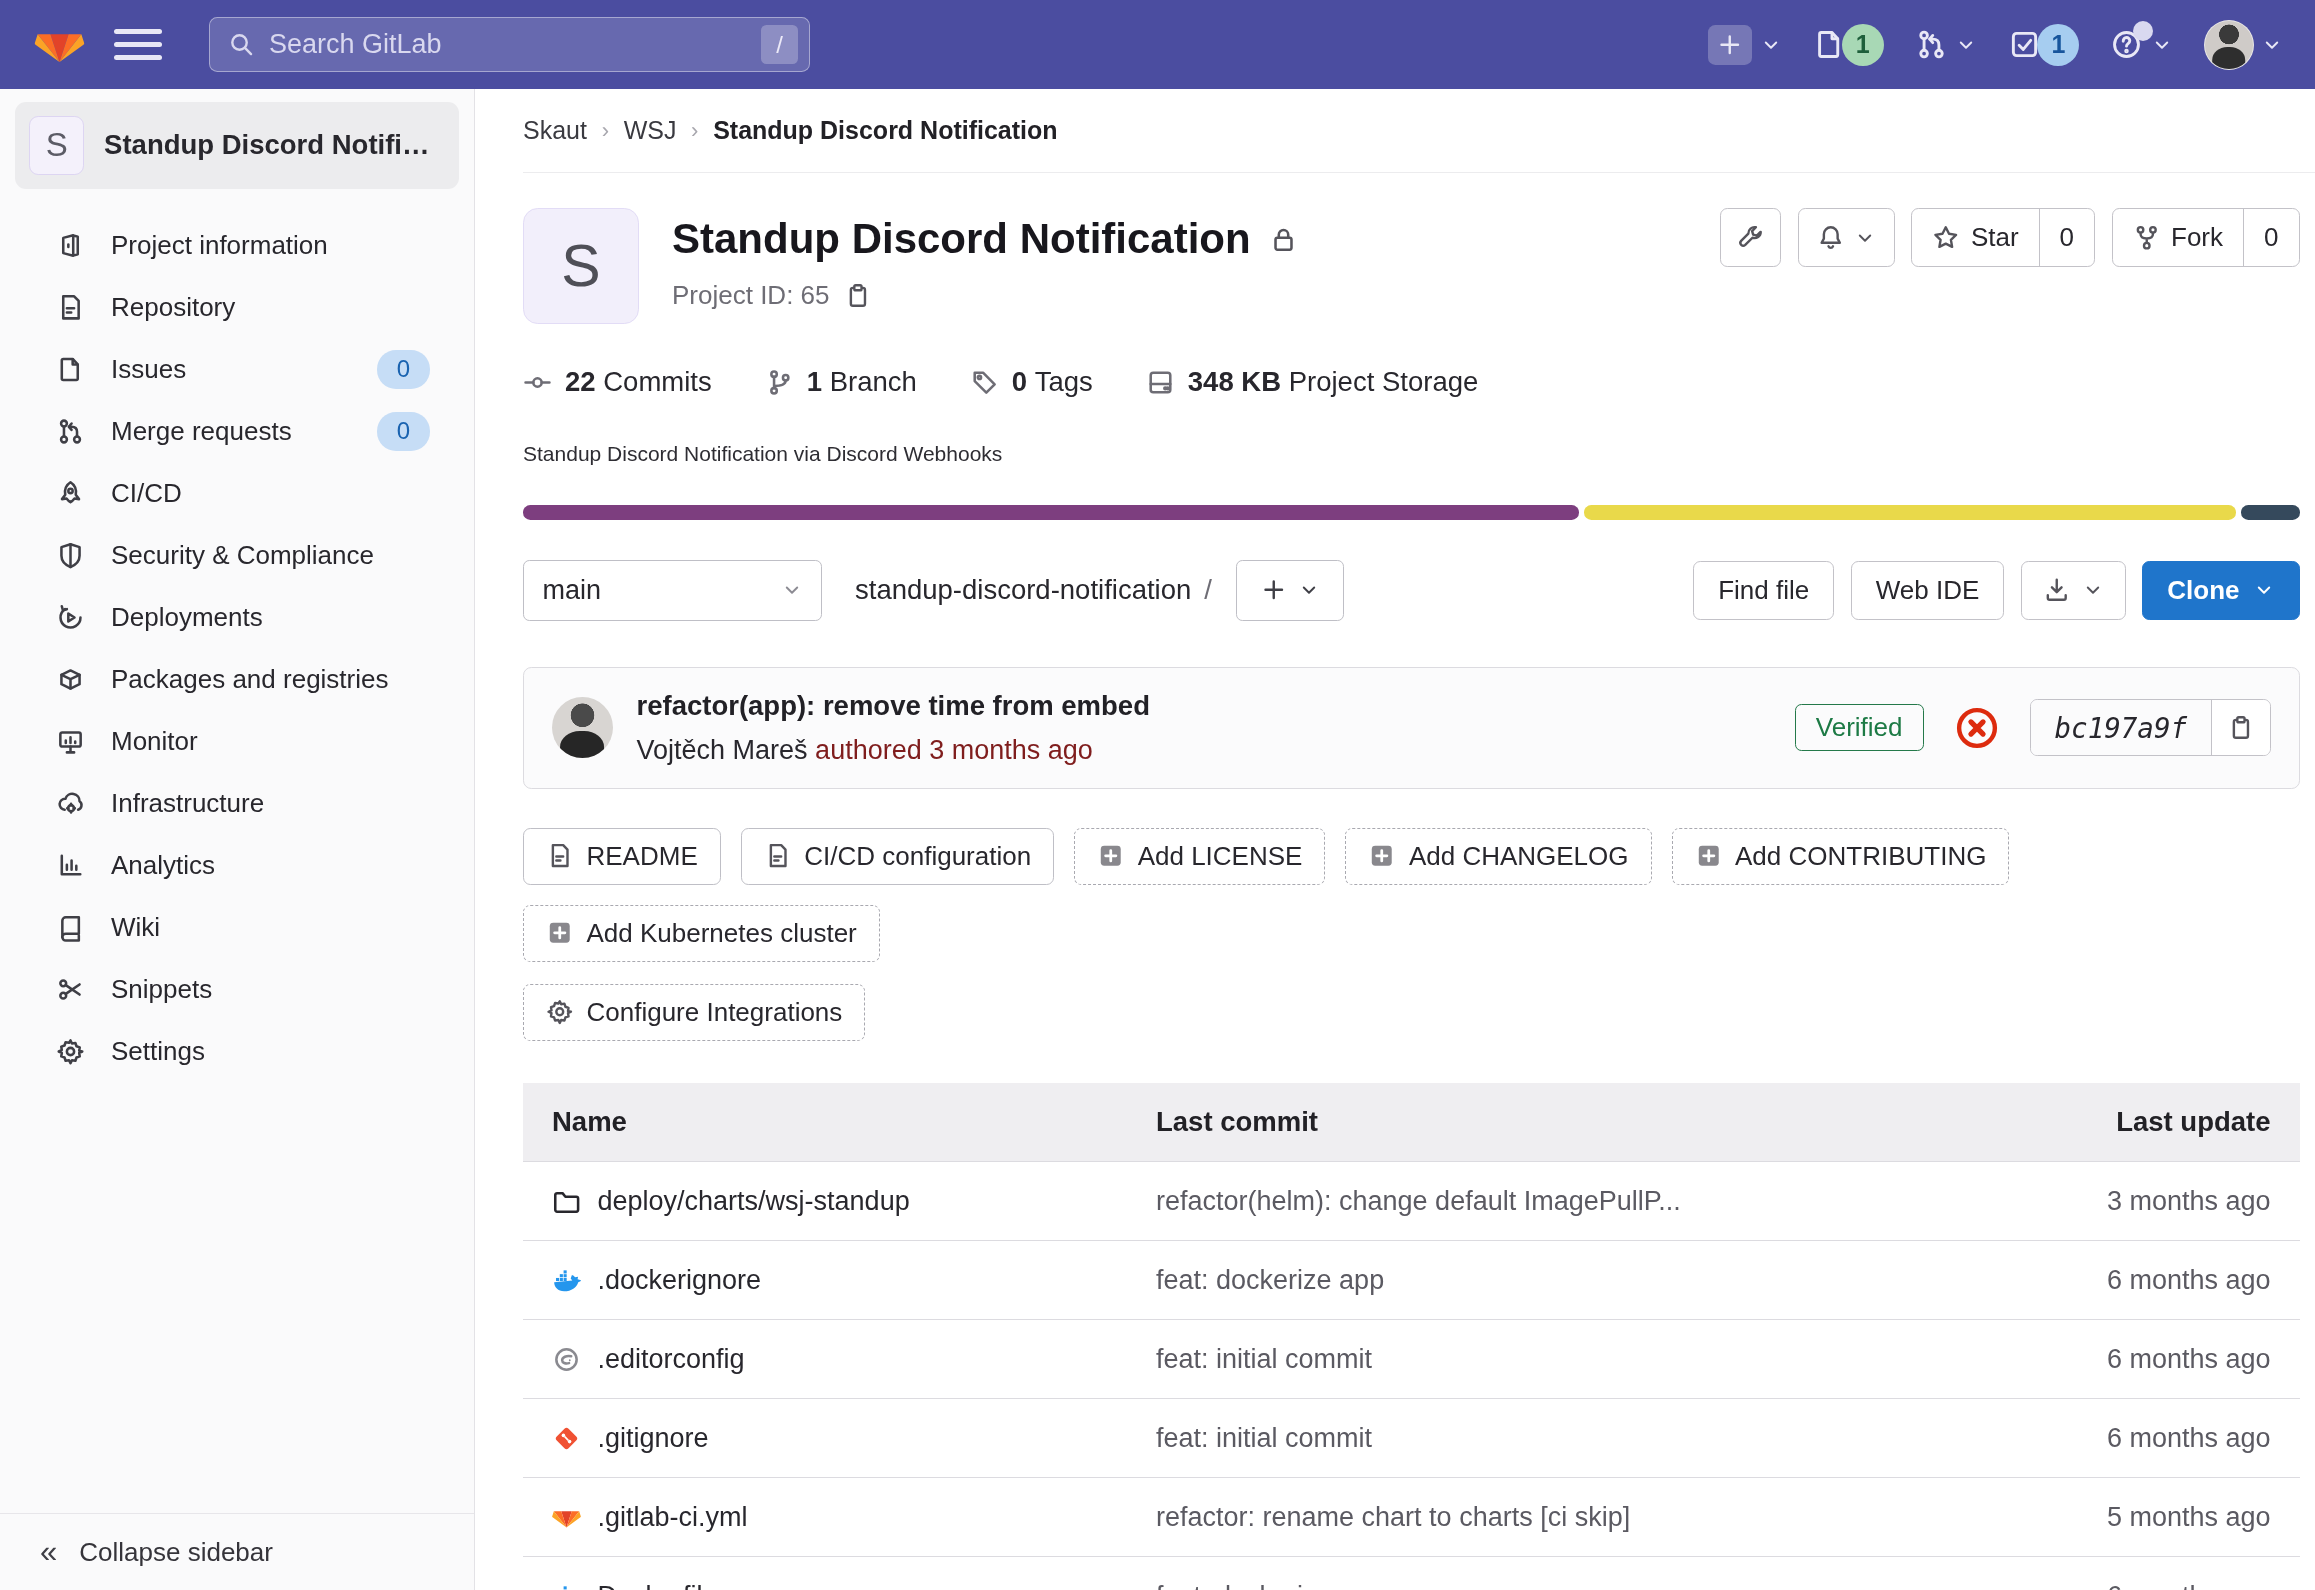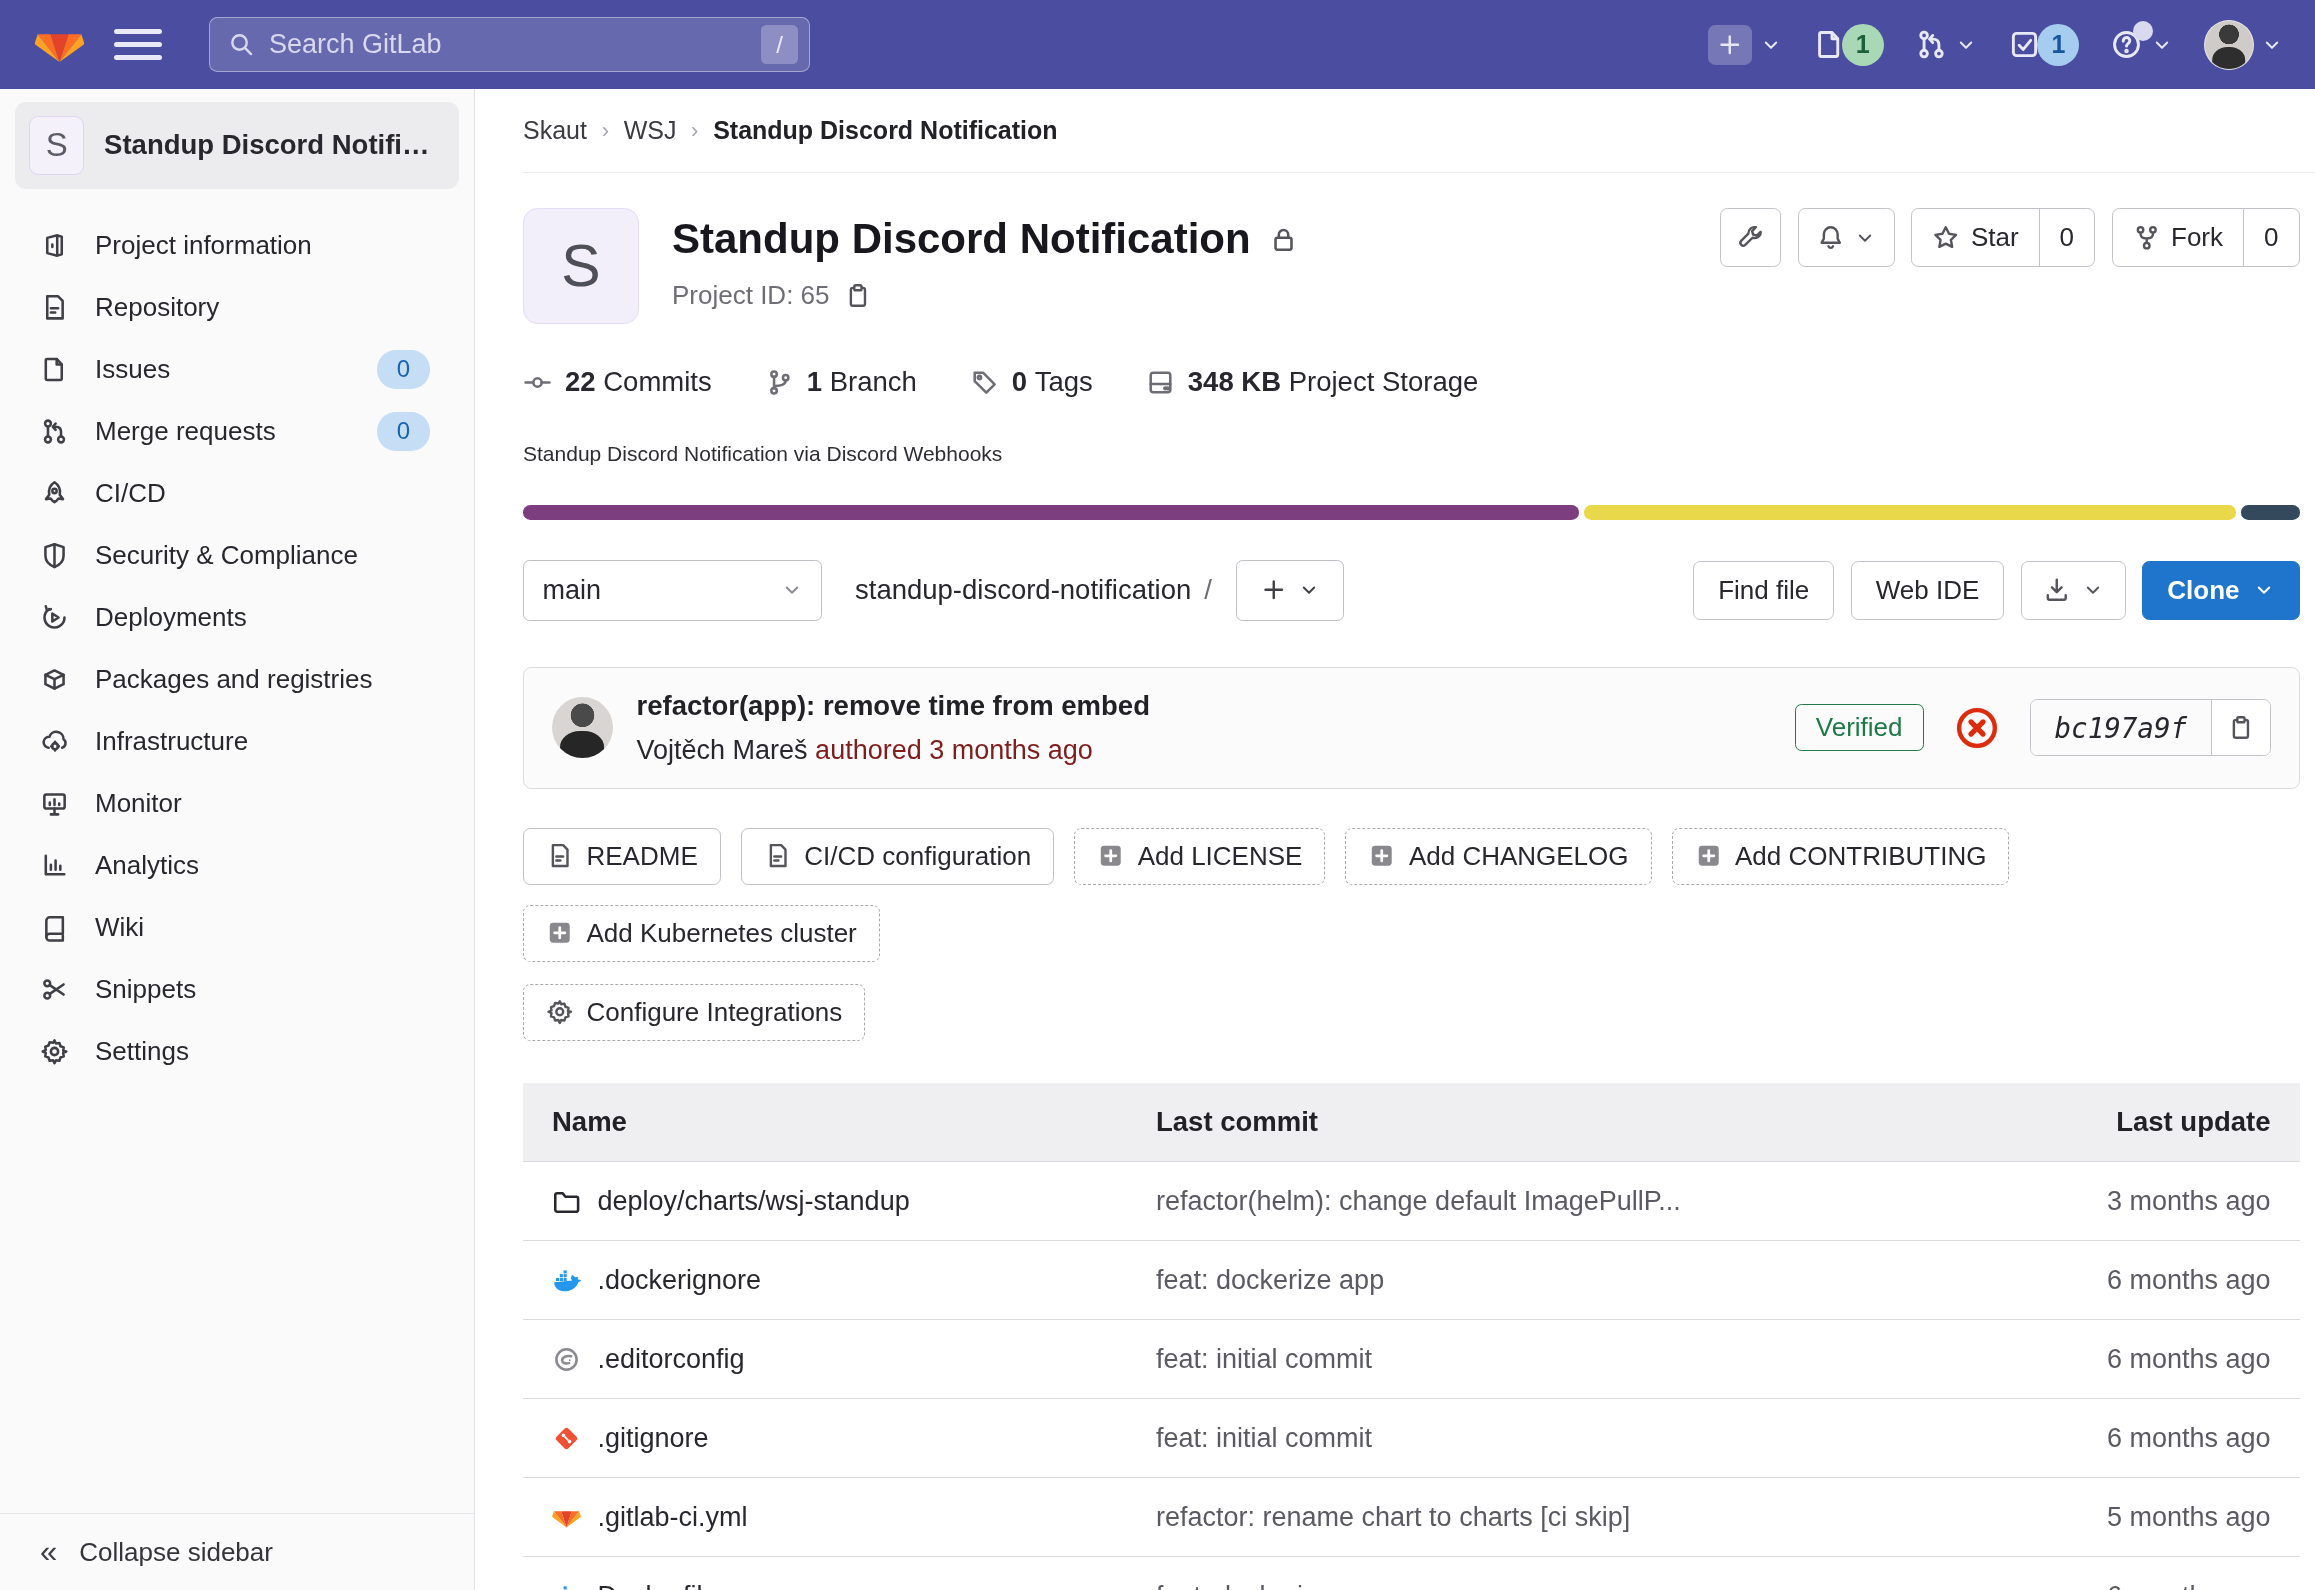--- a/index.html
+++ b/index.html
@@ -43,21 +43,21 @@
   .layout { display:flex; height:1501px; }
   .sidebar { width:475px; background:#fafafb; border-right:1.8px solid #e3e2e6;
     display:flex; flex-direction:column; }
   .sb-head { margin:13px 14.7px 9.2px; background:#ececee; border-radius:11px;
     padding:13.8px 14.7px; display:flex; align-items:center; gap:20px; cursor:pointer; }
   .sb-avatar { width:59px; height:59px; border-radius:9.2px; background:#f4f1fb;
     border:0.9px solid #ddd5f2; display:flex; align-items:center; justify-content:center;
     font-size:33px; color:#5c5c66; }
   .sb-title { font-weight:bold; font-size:27.5px; color:#28272d; white-space:nowrap;
     overflow:hidden; text-overflow:ellipsis; }
-  .sb-nav { margin-top:16.5px; }
+  .sb-nav { margin-top:16.5px;padding-left:16px; }
   .nav-item { height:62px; display:flex; align-items:center; padding:0 44px 0 40px;
     gap:26px; cursor:pointer; }
   .nav-item .nicon { color:#3f3f46; }
   .nav-item .nicon svg { width:29px; height:29px; display:block; }
   .nav-item .nlabel { font-size:26px; color:#28272d; }
   .nav-item .ncount { margin-left:auto; min-width:53px; height:39px; padding:0 13px;
     border-radius:19px; background:#c6ddf6; color:#1a63b0; font-size:24px;
     display:flex; align-items:center; justify-content:center; }
   .sb-foot { margin-top:auto; border-top:1.8px solid #e7e6ea; height:77px; display:flex;
     align-items:center; padding:0 40px; gap:22px; font-size:26px; color:#35343a; cursor:pointer; }
@@ -353,37 +353,37 @@
               <path d="M3 5.4 8 3l5 2.4v5.2L8 13l-5-2.4z"></path>
               <path d="M3 5.4 8 7.8l5-2.4M8 7.8V13"></path>
             </svg>
           </span>
     <span class="nlabel">Packages and registries</span>
   </div>
 
   <div class="nav-item">
     <span class="nicon">
             <svg viewBox="0 0 16 16" fill="none" stroke="currentColor" stroke-width="1.4" stroke-linecap="round" stroke-linejoin="round">
+              <rect x="2.4" y="3" width="11.2" height="7.8" rx="1"></rect>
+              <path d="M6 14h4M8 10.8V14"></path>
+              <path d="M5.4 8.8V7.4M8 8.8V5.6M10.6 8.8V8"></path>
+            </svg>
+          </span>
+    <span class="nlabel">Monitor</span>
+  </div>
+
+  <div class="nav-item">
+    <span class="nicon">
+            <svg viewBox="0 0 16 16" fill="none" stroke="currentColor" stroke-width="1.4" stroke-linecap="round" stroke-linejoin="round">
               <path d="M4.8 11.4a3 3 0 1 1 .4-6A4 4 0 0 1 13 6.8a2.6 2.6 0 0 1-.8 4.6"></path>
               <circle cx="8.3" cy="10.6" r="1.7"></circle>
               <path d="M8.3 8.2v.7M8.3 12.3v.7M6.2 10.6h.7M9.7 10.6h.7"></path>
             </svg>
           </span>
     <span class="nlabel">Infrastructure</span>
-  </div>
-
-  <div class="nav-item">
-    <span class="nicon">
-            <svg viewBox="0 0 16 16" fill="none" stroke="currentColor" stroke-width="1.4" stroke-linecap="round" stroke-linejoin="round">
-              <rect x="2.4" y="3" width="11.2" height="7.8" rx="1"></rect>
-              <path d="M6 14h4M8 10.8V14"></path>
-              <path d="M5.4 8.8V7.4M8 8.8V5.6M10.6 8.8V8"></path>
-            </svg>
-          </span>
-    <span class="nlabel">Monitor</span>
   </div>
 
   <div class="nav-item">
     <span class="nicon">
             <svg viewBox="0 0 16 16" fill="none" stroke="currentColor" stroke-width="1.4" stroke-linecap="round" stroke-linejoin="round">
               <path d="M3.2 2.6v10.2h10.2"></path>
               <path d="M6 10.4V7.6M8.6 10.4V5.2M11.2 10.4V8.2"></path>
             </svg>
           </span>
     <span class="nlabel">Analytics</span>

